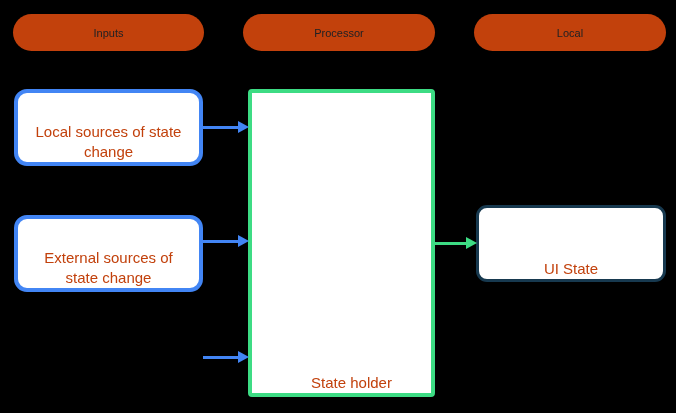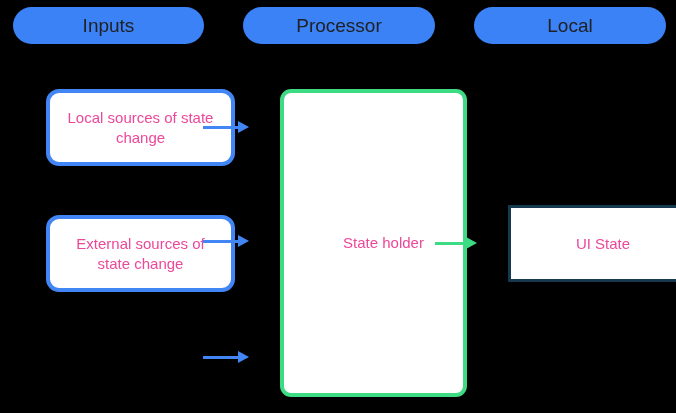--- a/index.html
+++ b/index.html
@@ -11,77 +11,76 @@
   .stage {
     position: relative;
     width: 676px;
     height: 413px;
     background: #000000;
     overflow: hidden;
   }
   
   .pill {
     position: absolute;
-    top: 7px;
+    top: 14px;
     height: 37px;
-    background: #3b82f6;
+    background: #c2410c;
     border-radius: 18.5px;
     display: flex;
     align-items: center;
     justify-content: center;
-    font-size: 19px;
+    font-size: 11px;
     font-weight: 500;
     color: #202124;
   }
   .pill-inputs    { left: 13px;  width: 191px; }
   .pill-processor { left: 243px; width: 192px; }
   .pill-output    { left: 474px; width: 192px; }
 
   
   .node {
     position: absolute;
     box-sizing: border-box;
     background: #ffffff;
     display: flex;
-    align-items: center;
+    align-items: flex-end;
     justify-content: center;
     text-align: center;
     font-size: 15px;
     font-weight: 400;
-    color: #ec4899;
+    color: #c2410c;
     line-height: 20px;
     white-space: pre-line;
-    margin-left: 32px;
   }
   .node-blue {
     left: 14px;
     width: 189px;
     height: 77px;
     border: 4px solid #4285F4;
     border-radius: 13px;
   }
   .node-local    { top: 89px; }
   .node-external { top: 215px; }
   .node-events   { top: 319px; }
   .node-stateholder {
     left: 248px;
     top: 89px;
     width: 187px;
     height: 308px;
     border: 4px solid #3DDC84;
-    border-radius: 11px;
+    border-radius: 4px;
     padding-left: 20px;
   }
   .node-uistate {
     left: 476px;
     top: 205px;
     width: 190px;
     height: 77px;
     border: 3.5px solid #17394F;
-    border-radius: 1px;
+    border-radius: 11px;
   }
 
   
   .arrow {
     position: absolute;
     height: 14px;
   }
   .arrow .shaft {
     position: absolute;
     left: 0;

